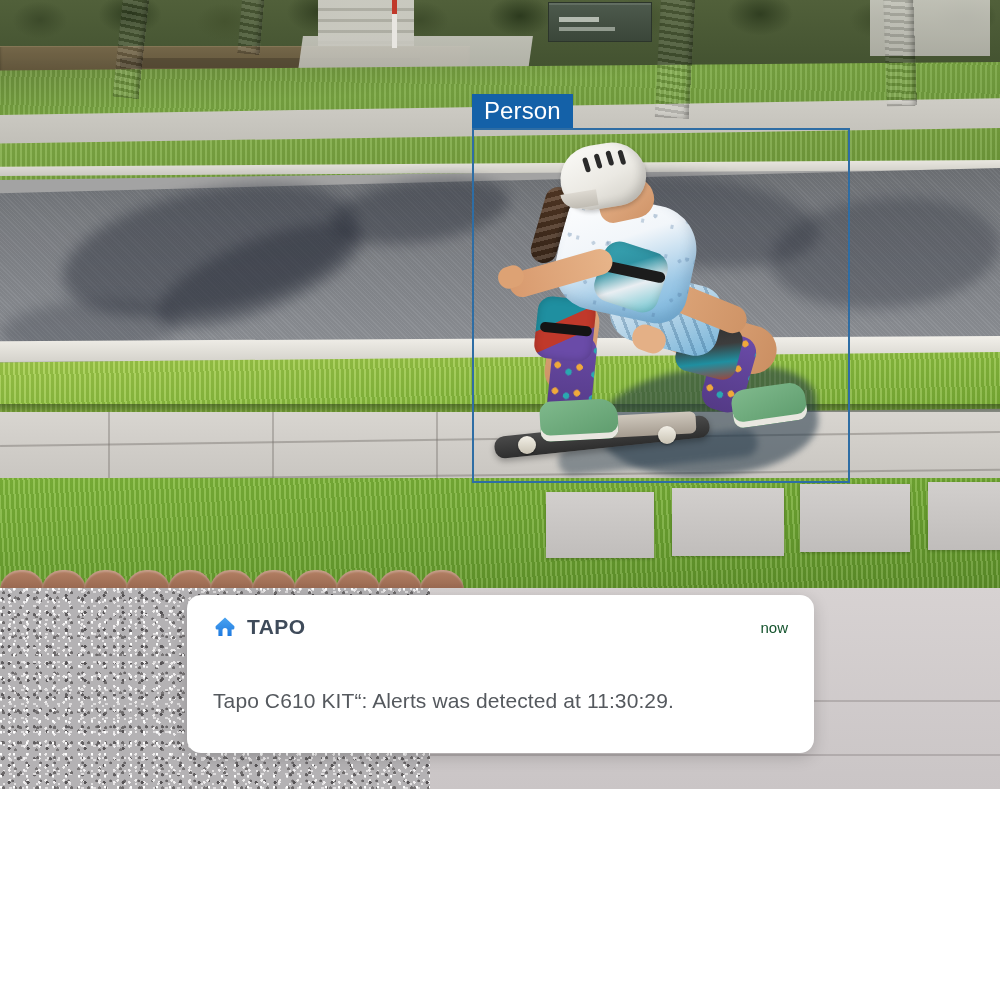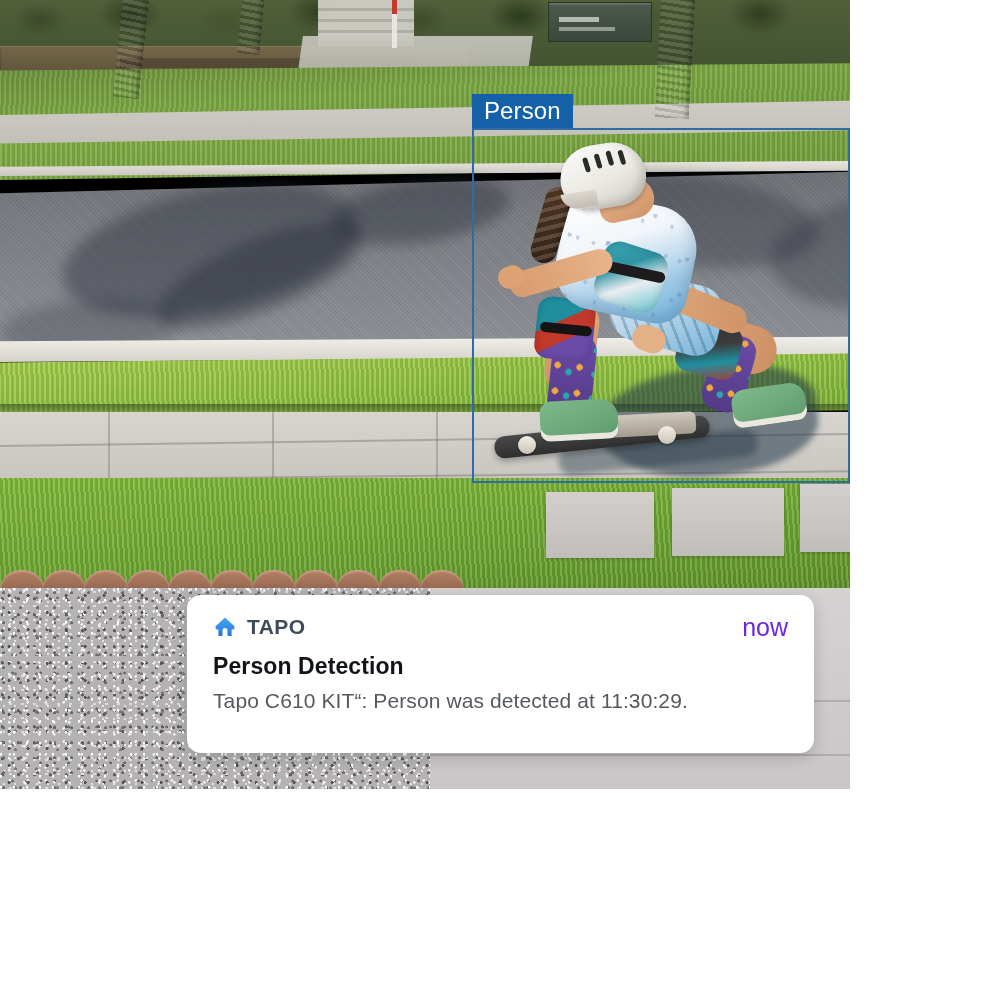--- a/index.html
+++ b/index.html
@@ -2,21 +2,21 @@
 <html><head>
 <meta charset="utf-8">
 <style>
   * { margin:0; padding:0; box-sizing:border-box; }
   html,body { width:1000px; height:1000px; overflow:hidden; background:#fff; }
   body { font-family:"Liberation Sans", sans-serif; }
 
   #stage { position:relative; width:1000px; height:1000px; overflow:hidden; }
 
   
-  .camera-view { position:absolute; left:0; top:0; width:850px; height:789px; overflow:hidden; background:#000000; }
+  .camera-view { position:absolute; left:0; top:0; width:1000px; height:789px; overflow:hidden; background:#a3a3a3; }
 
   
   .bg-hedge {
     position:absolute; left:0; top:0; width:1000px; height:78px;
     background:
       radial-gradient(ellipse 38px 26px at 40px 20px, #3c4a2a 0%, rgba(60,74,42,0) 72%),
       radial-gradient(ellipse 44px 28px at 130px 14px, #2f3d20 0%, rgba(47,61,32,0) 72%),
       radial-gradient(ellipse 40px 26px at 225px 22px, #45532f 0%, rgba(69,83,47,0) 72%),
       radial-gradient(ellipse 46px 30px at 320px 12px, #323f22 0%, rgba(50,63,34,0) 72%),
       radial-gradient(ellipse 40px 26px at 420px 20px, #3e4c2b 0%, rgba(62,76,43,0) 72%),
@@ -257,21 +257,21 @@
     background:#1461a8; color:#ffffff; font-size:24px; line-height:34px; white-space:nowrap;
     letter-spacing:.1px; }
 
   
   .notif { position:absolute; left:187px; top:595px; width:627px; height:158px;
     background:#ffffff; border-radius:14px; box-shadow:0 4px 16px rgba(0,0,0,.18); overflow:hidden; }
   .notif-head { position:absolute; left:26px; top:18px; right:26px; height:28px; display:flex; align-items:center; }
   .brand { display:flex; align-items:center; gap:10px; }
   .home-icon { width:24px; height:24px; display:block; }
   .brand-name { font-size:21px; color:#3f4b5a; letter-spacing:.4px;font-weight:bold; }
-  .notif-time { margin-left:auto; font-size:25px; color:#6d28d9; }
+  .notif-time { margin-left:auto; font-size:15px; color:#14532d; }
   .notif-title { position:absolute; left:26px; top:58px; font-size:23px; font-weight:bold; color:#111418; letter-spacing:.1px; }
   .notif-body { position:absolute; left:26px; top:94px; right:20px; font-size:21px; color:#55595e; letter-spacing:.1px; }
 
   
   .banner { position:absolute; left:0; top:789px; width:1000px; height:211px; background:#0662b5; }
   .banner-text { position:absolute; left:62px; top:36px; color:#ffffff; font-size:36px; line-height:50px; font-weight:400; letter-spacing:.2px; }
   .banner-text div { white-space:nowrap; }
   .tapo-logo { position:absolute; right:55px; top:62px; width:190px; height:74px; }
 </style>
 </head>
@@ -415,18 +415,17 @@
                 <stop offset="100%" stop-color="#1f7ae0"></stop>
               </linearGradient>
             </defs>
             <path d="M12 2.6 2.6 11.2v1.9a1.5 1.5 0 0 0 1.5 1.5h1.3V21h4.1v-5.6a2.5 2.5 0 0 1 5 0V21h4.1v-6.4h1.3a1.5 1.5 0 0 0 1.5-1.5v-1.9z" fill="url(#hg)"></path>
           </svg>
         </span>
         <span class="brand-name">TAPO</span>
       </div>
       <span class="notif-time">now</span>
     </div>
-    <div class="notif-title">Person Detection</div>
-    <div class="notif-body">Tapo C610 KIT“: Person was detected at 11:30:29.</div>
+    <div class="notif-body">Tapo C610 KIT“: Alerts was detected at 11:30:29.</div>
   </div>
 
 
 </div>
 
 </body></html>

